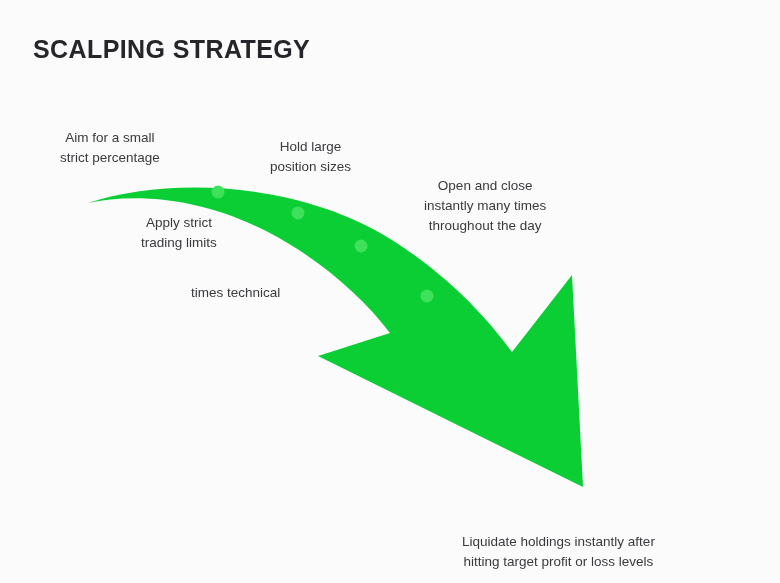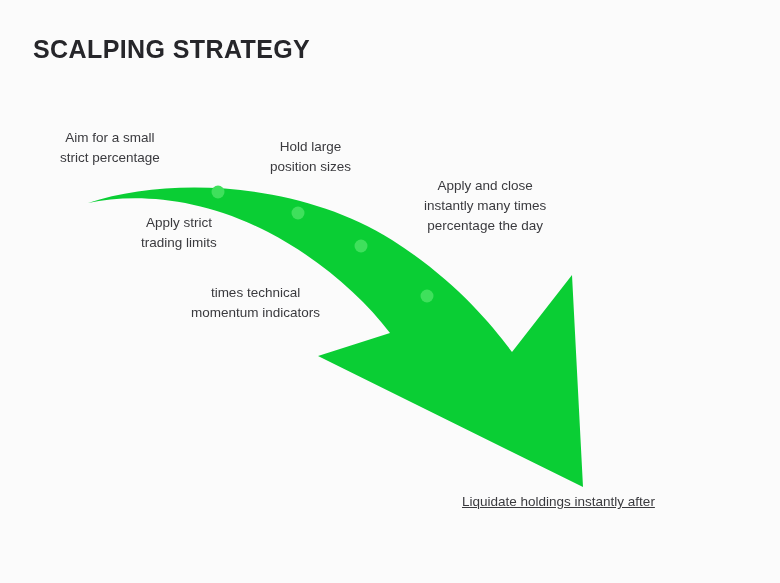--- a/index.html
+++ b/index.html
@@ -52,21 +52,21 @@
 
   .callout-line {
     display: block;
   }
 
   .cl-aim          { left: 60px;  top: 128px; text-align: center; }
   .cl-apply        { left: 141px; top: 213px; }
   .cl-hold         { left: 270px; top: 137px; }
   .cl-technical    { left: 191px; top: 283px; }
   .cl-open         { left: 424px; top: 176px; }
-  .cl-liquidate    { left: 462px; top: 492px; text-decoration: underline; }
+  .cl-liquidate    { left: 462px; top: 532px; }
 </style>
 </head>
 <body>
 
 <div id="infographic">
 
   <div class="page-title">SCALPING STRATEGY</div>
 
   <div class="arrow-layer">
     <svg width="780" height="583" viewBox="0 0 780 583">
@@ -99,26 +99,26 @@
     <span class="callout-line">position sizes</span>
   </div>
 
   <div class="callout cl-apply">
     <span class="callout-line">Apply strict</span>
     <span class="callout-line">trading limits</span>
   </div>
 
   <div class="callout cl-technical">
     <span class="callout-line">times technical</span>
-    <span class="callout-line">momentum indicators</span>
   </div>
 
   <div class="callout cl-open">
-    <span class="callout-line">Apply and close</span>
+    <span class="callout-line">Open and close</span>
     <span class="callout-line">instantly many times</span>
-    <span class="callout-line">percentage the day</span>
+    <span class="callout-line">throughout the day</span>
   </div>
 
   <div class="callout cl-liquidate">
     <span class="callout-line">Liquidate holdings instantly after</span>
+    <span class="callout-line">hitting target profit or loss levels</span>
   </div>
 
 </div>
 
 </body></html>

